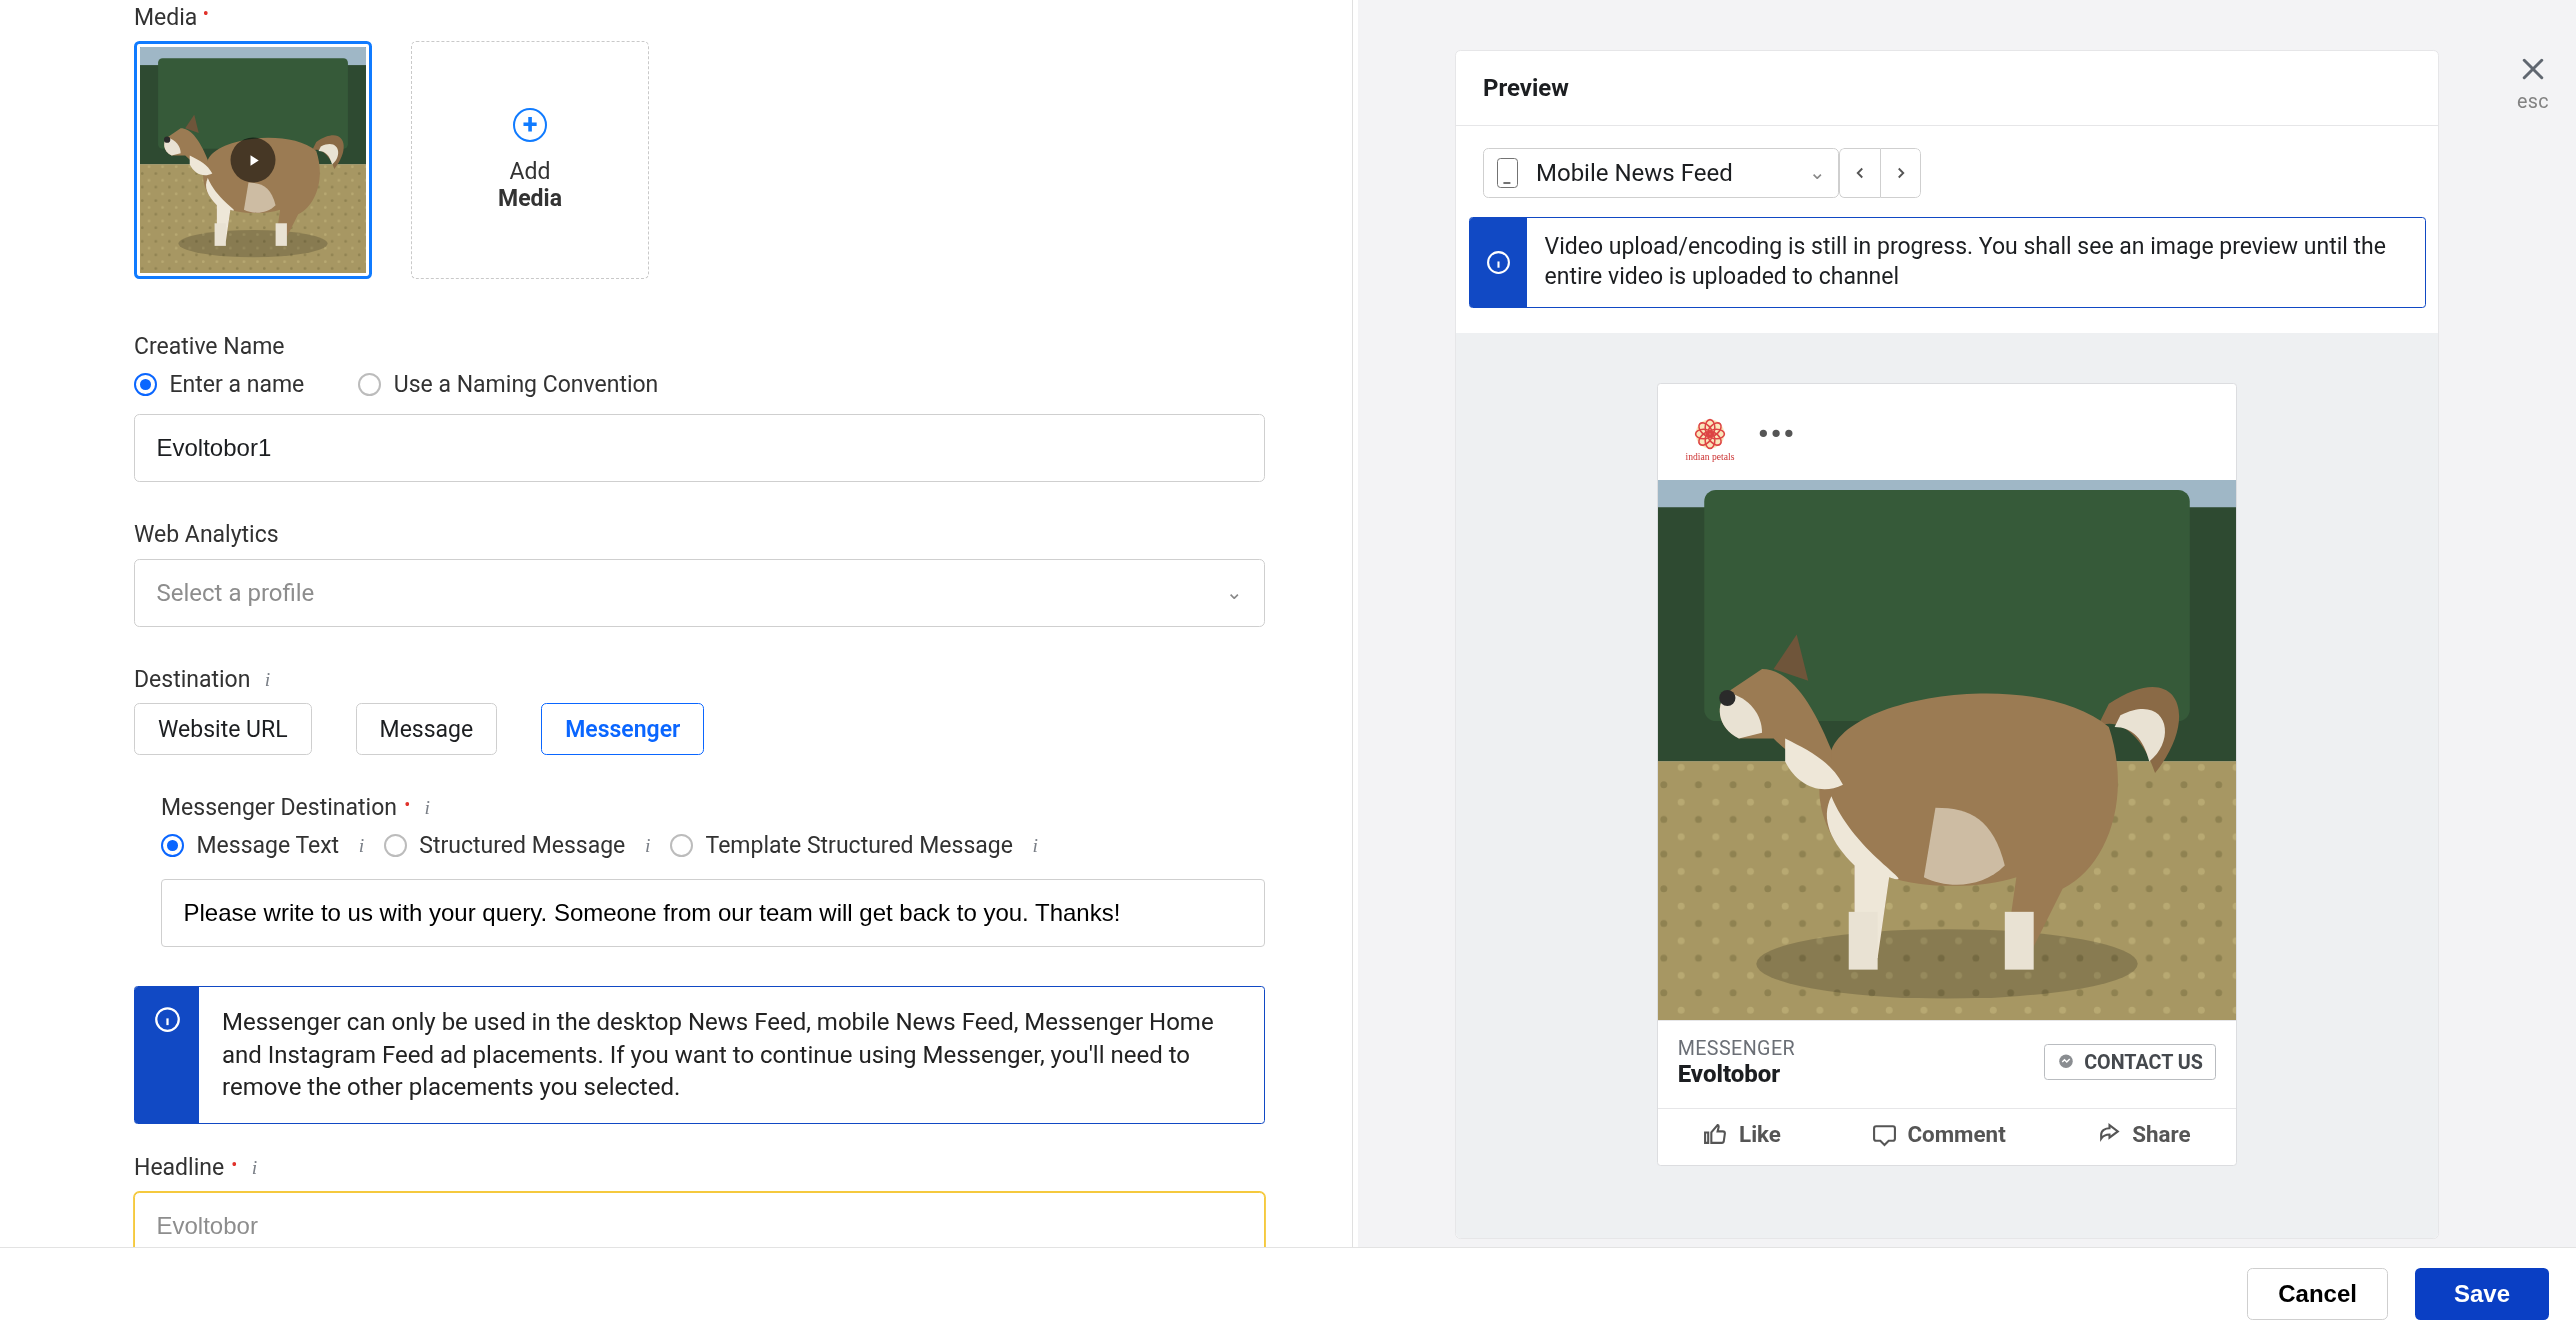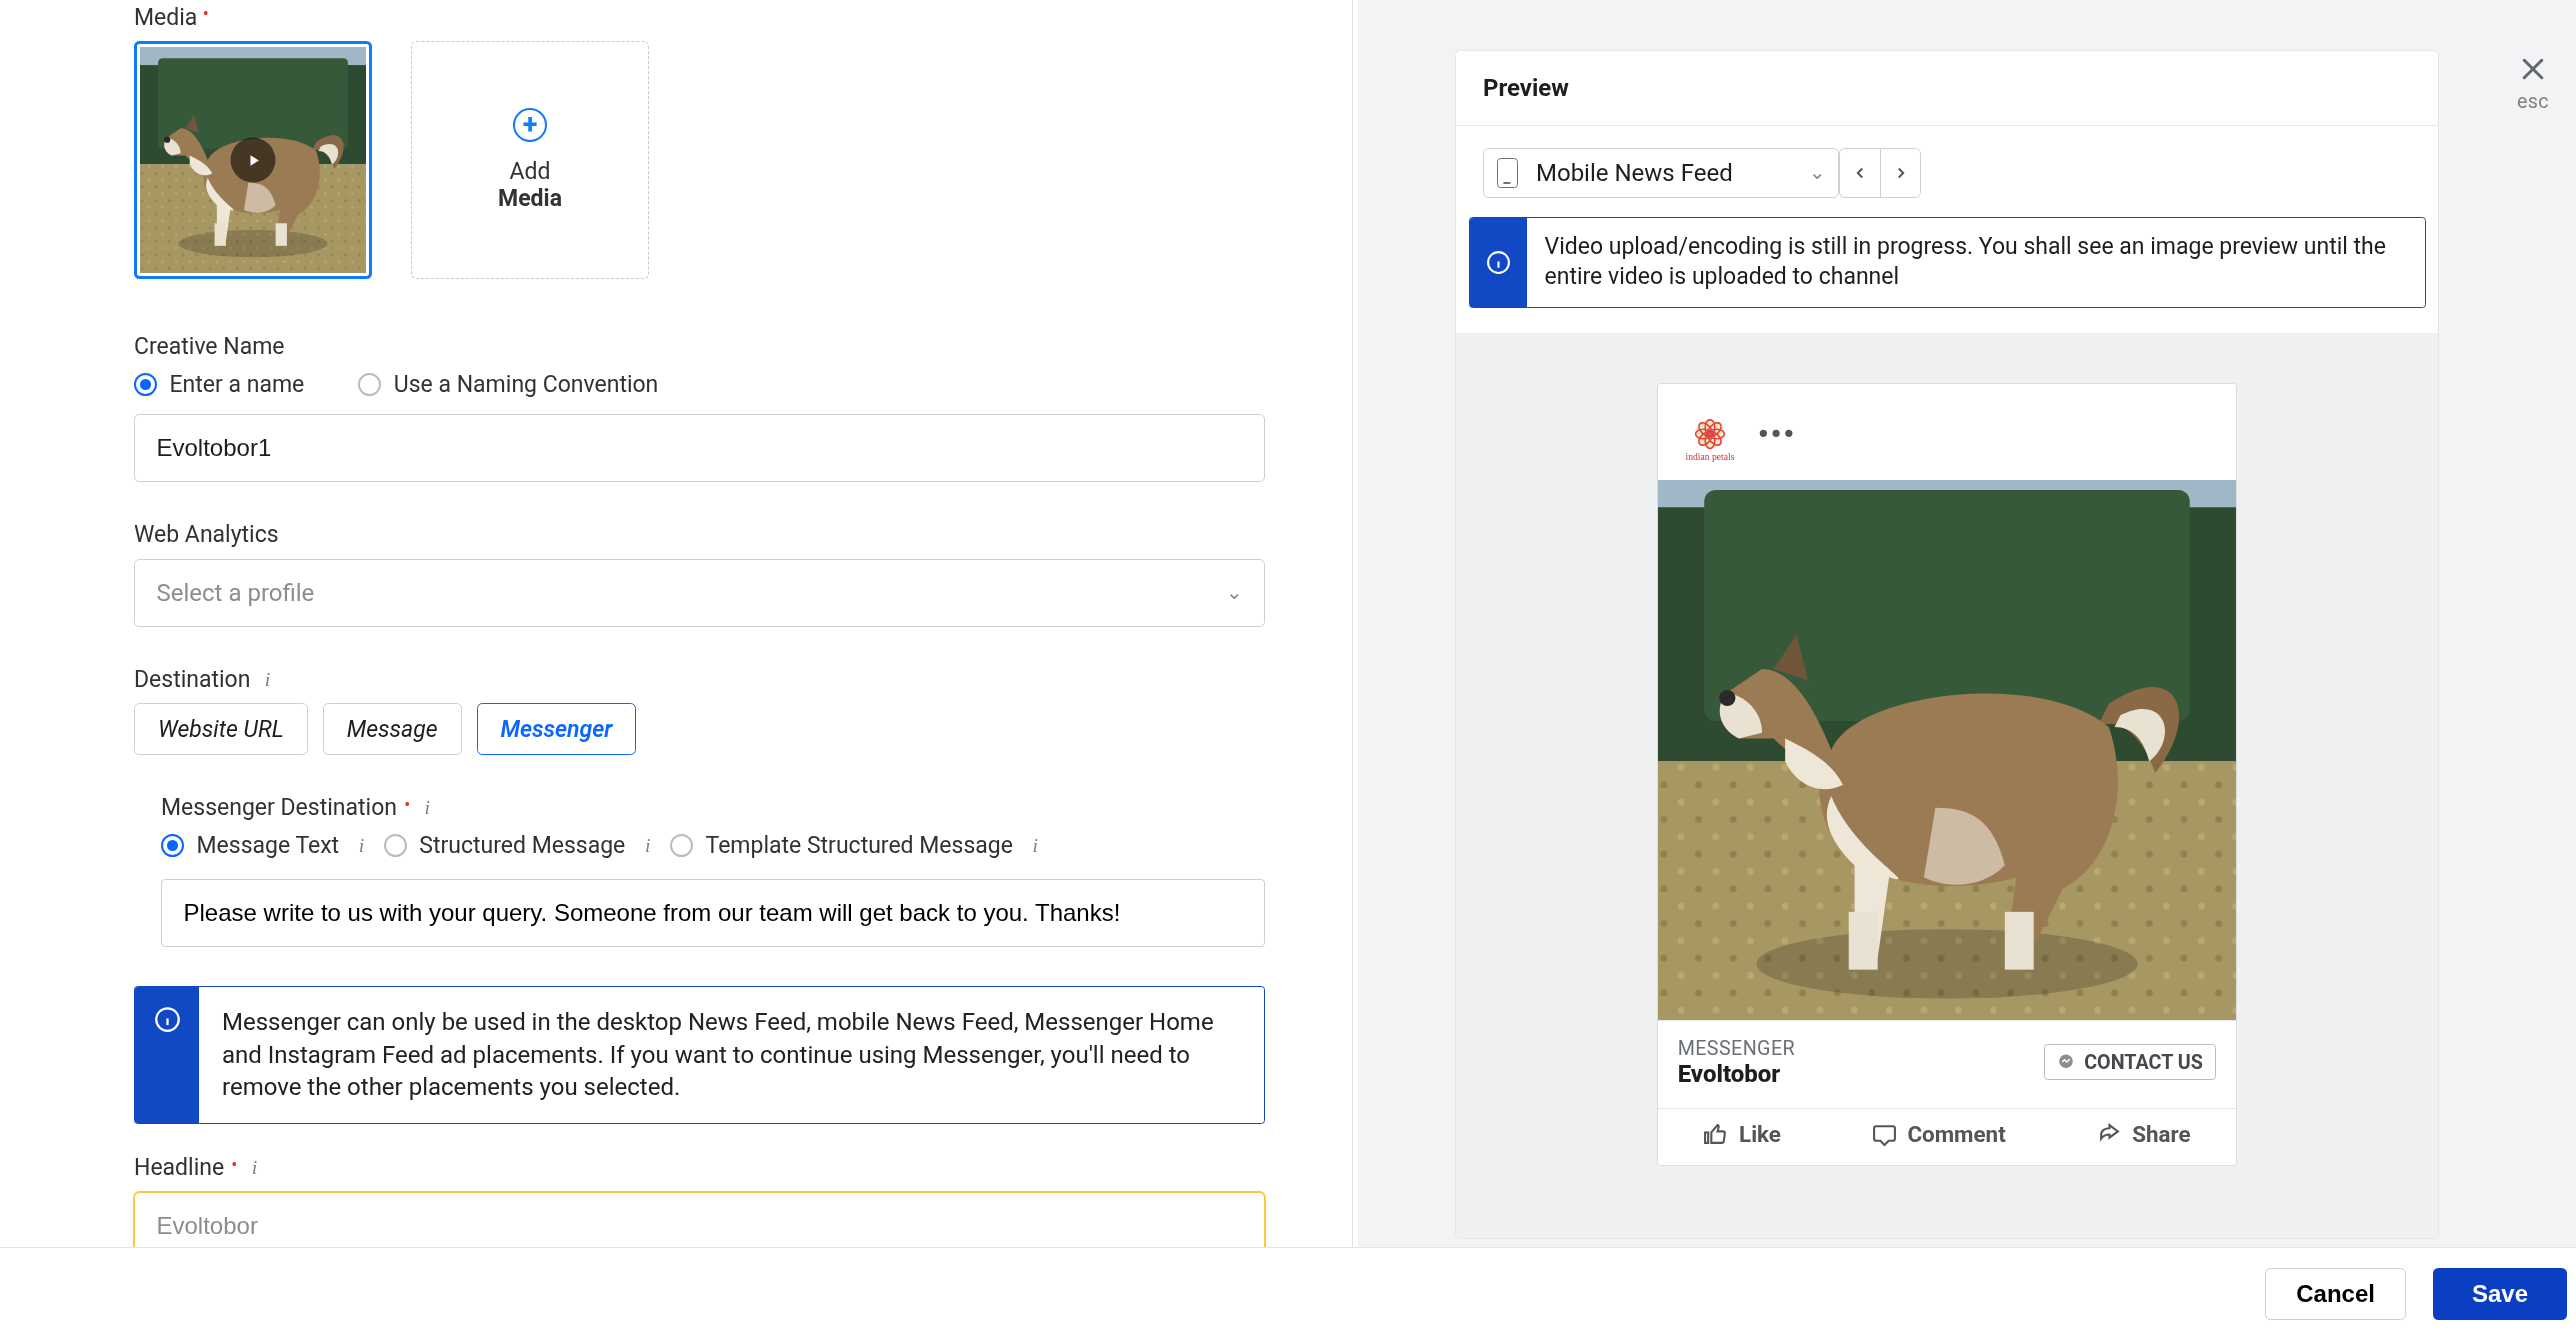--- a/index.html
+++ b/index.html
@@ -36,21 +36,21 @@
   .radio-circle { width:23px; height:23px; border:2.7px solid #bcbcbc; border-radius:50%; display:flex; align-items:center; justify-content:center; }
   .radio-opt.sel .radio-circle { border-color:#0a66ff; }
   .radio-opt.sel .radio-circle::after { content:""; width:10.7px; height:10.7px; background:#0a66ff; border-radius:50%; }
 
   .text-input { width: 1131px; height: 68px; border:0.9px solid #cfcfcf; border-radius:5.4px; padding: 0 21.5px; font-size:24px; color:#1c1e21; background:#fff; }
   .text-input.warn { border-color: #f5c93d; box-shadow: 0 0 0 0.9px #f5c93d; }
 
   .select { width:1131px; height:68px; border:0.9px solid #cfcfcf; border-radius:5.4px; display:flex; align-items:center; justify-content:space-between; padding:0 21.5px; color:#8d8d8d; font-size:24px; background:#fff; cursor:pointer;}
   .chevron-sm { font-size:19.7px; color:#888; }
 
-  .dest-btns { display:flex; gap:15px; margin-top: 7.2px; font-style: italic; }
+  .dest-btns { display:flex; gap:44px; margin-top: 7.2px; }
   .btn-seg { height:52px; padding:0 23px; border:0.9px solid #cfcfcf; border-radius:5.4px; background:#fff; font-size:23px; cursor:pointer; display:flex; align-items:center; }
   .btn-seg.active { border:1.8px solid #0a66ff; color:#0a66ff; font-weight:600; }
 
   .indent { margin-left: 27px; }
   .radio-vert { display:flex; gap:12.5px; margin-bottom: 19.7px; }
   .radio-vert .radio-opt { gap:12.5px; }
   .msg-input { width: 1104px; height: 68px; border:0.9px solid #cfcfcf; border-radius:4px; padding:0 21.5px; font-size:24px; background:#fff; }
 
   .alert { display:flex; width:1131px; border:1.8px solid #1149c4; border-radius:3.6px; margin: 36px 0 30px; overflow:hidden; }
   .alert .iconbar { width:64px; background:#1149c4; display:flex; align-items:flex-start; justify-content:center; padding-top:19.7px; color:#fff; font-size:29px; }
@@ -86,21 +86,21 @@
   .fb-img { width:100%; height:540px; position:relative; }
   .fb-cta { display:flex; align-items:center; justify-content:space-between; padding: 16px 19.7px 19.7px; border-top:0.9px solid #e6e6e8; }
   .fb-cta .lab1 { font-size:19.7px; color:#6b6f76; letter-spacing:0.4px; }
   .fb-cta .lab2 { font-size:24px; font-weight:800; }
   .fb-cta .btn { border:0.9px solid #b9bcc0; border-radius:3.6px; height:36px; padding:0 12.5px; display:flex; align-items:center; gap:9px; font-size:19.7px; font-weight:700; color:#45494e; cursor:pointer;}
   .fb-actions { display:flex; justify-content:space-around; padding: 12.5px 0 18px; border-top:0.9px solid #e6e6e8; }
   .fb-act { display:flex; align-items:center; gap:10.7px; font-size:22.4px; font-weight:700; color:#555; cursor:pointer; }
   .fb-act svg { width:25px; height:25px; fill:none; stroke:#555; stroke-width:2; }
 
   
-  .footer { position:absolute; left:0; bottom:0; width:100%; height:93px; border-top:0.9px solid #e3e3e3; background:#fff; display:flex; align-items:center; justify-content:flex-end; gap:27px; padding-right:9px; z-index:5;}
+  .footer { position:absolute; left:0; bottom:0; width:100%; height:93px; border-top:0.9px solid #e3e3e3; background:#fff; display:flex; align-items:center; justify-content:flex-end; gap:27px; padding-right:27px; z-index:5;}
   .btn-secondary { height:52px; padding:0 30px; border:0.9px solid #cfcfcf; border-radius:5.4px; background:#fff; font-size:24px; cursor:pointer; font-weight:600;}
   .btn-primary { height:52px; padding:0 39px; border:none; border-radius:5.4px; background:#0a3fc4; color:#fff; font-size:24px; font-weight:700; cursor:pointer; }
 
   
   .dog-scene { width:100%; height:100%; display:block; }
 </style>
 </head>
 <body>
 
 <svg width="0" height="0" style="position:absolute">

